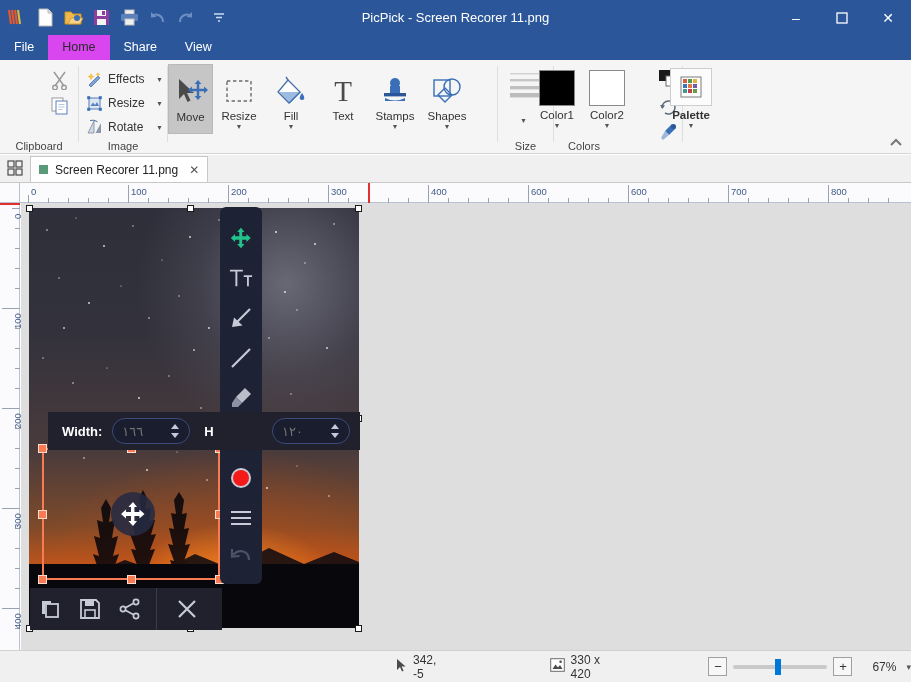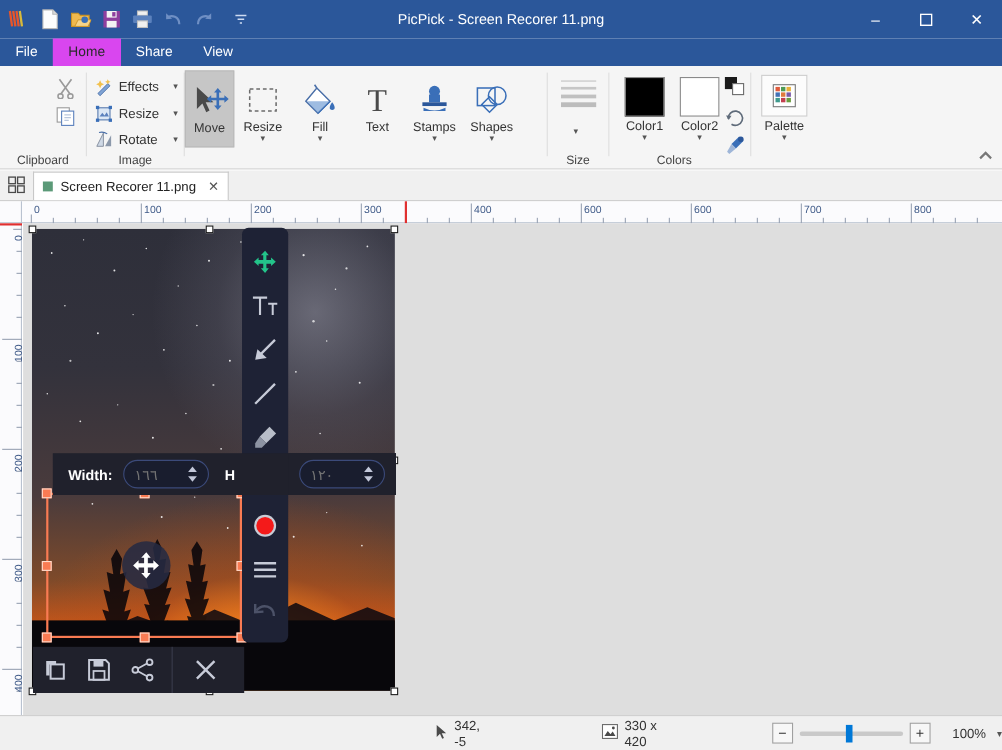--- a/index.html
+++ b/index.html
@@ -421,21 +421,21 @@
           <rect x="2" y="7" width="32" height="2.4" fill="#c6c6c6"></rect>
           <rect x="2" y="14" width="32" height="3.4" fill="#c0c0c0"></rect>
           <rect x="2" y="21" width="32" height="4.4" fill="#bcbcbc"></rect>
         </svg>
       </div>
       <div style="position:absolute; left:22px; top:56px;" class="caret">▼</div>
       <div class="glabel">Size</div>
     </div>
     <div class="gsep" style="left:553px;"></div>
 
-    <div class="rgroup" style="left:554px; width:118px;text-decoration:underline;">
+    <div class="rgroup" style="left:525px; width:118px;text-decoration:underline;">
       <div style="position:absolute; left:14px; top:10px;">
         <div class="colorchip" style="background:#000000;"></div>
         <div style="text-align:center; font-size:11.5px; color:#333; margin-top:3px;">Color1</div>
         <div class="caret" style="text-align:center;">▼</div>
       </div>
       <div style="position:absolute; left:64px; top:10px;">
         <div class="colorchip" style="background:#ffffff;"></div>
         <div style="text-align:center; font-size:11.5px; color:#333; margin-top:3px;">Color2</div>
         <div class="caret" style="text-align:center;">▼</div>
       </div>
@@ -457,21 +457,21 @@
     <div style="position:absolute; left:659px; top:62px;">
       <svg width="19" height="19" viewBox="0 0 19 19">
         <path d="M13 2 L17 6 L10 13 L6 9 z" fill="#3a6fb8"></path>
         <path d="M6 9 L10 13 L4 18 L2 16 z" fill="#9fb6d8"></path>
         <circle cx="14.5" cy="4.5" r="2.5" fill="#2b579a"></circle>
       </svg>
     </div>
 
     <div class="gsep" style="left:682px;"></div>
 
-    <div class="rgroup" style="left:683px; width:62px;">
+    <div class="rgroup" style="left:661px; width:62px;font-weight:bold;">
       <div style="position:absolute; left:9px; top:8px;">
         <div style="width:42px; height:38px; border:1px solid #cdcdcd; background:#fcfcfc; display:flex; align-items:center; justify-content:center;">
           <svg width="24" height="24" viewBox="0 0 24 24">
             <rect x="2" y="2" width="20" height="20" fill="#fff" stroke="#7a7a7a"></rect>
             <rect x="4" y="4" width="4" height="4" fill="#e05b3c"></rect>
             <rect x="9" y="4" width="4" height="4" fill="#4f9b54"></rect>
             <rect x="14" y="4" width="4" height="4" fill="#e8b13a"></rect>
             <rect x="4" y="9" width="4" height="4" fill="#4472b5"></rect>
             <rect x="9" y="9" width="4" height="4" fill="#e07a3c"></rect>
             <rect x="14" y="9" width="4" height="4" fill="#7a5aa8"></rect>
@@ -815,18 +815,18 @@
         </svg>
       </span>
       <span>330 x 420</span>
     </div>
     <div class="sb-item" style="margin-left:93px;">
       <div class="zbox">−</div>
       <div class="zoomslider">
         <div class="zoomthumb"></div>
       </div>
       <div class="zbox">+</div>
-      <span style="margin-left:14px;">100%</span>
+      <span style="margin-left:14px;">67%</span>
       <span style="font-size:9px; color:#555; margin-left:4px;">▾</span>
     </div>
   </div>
 
 </div>
 
 </body></html>

